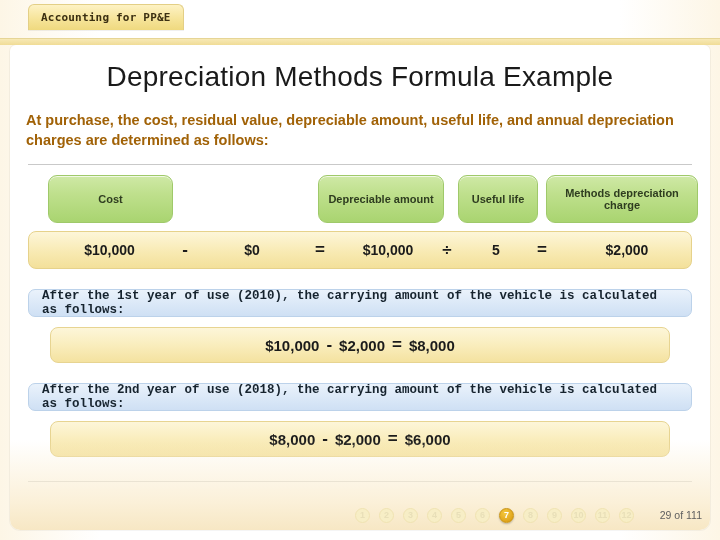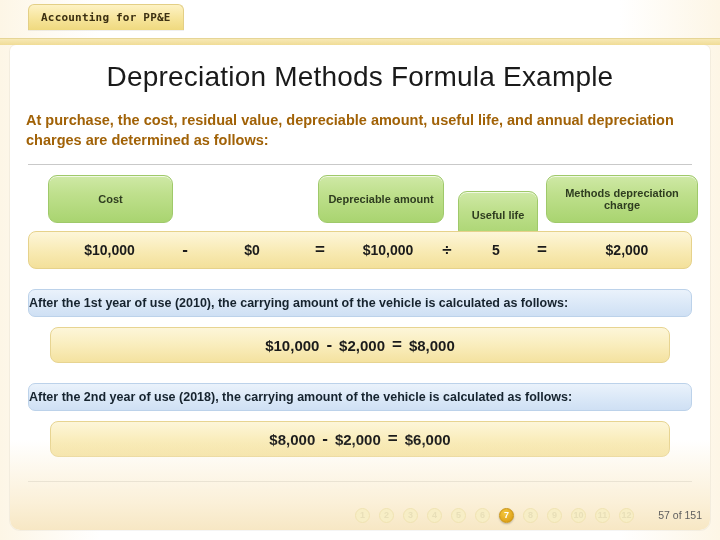--- a/index.html
+++ b/index.html
@@ -128,21 +128,21 @@
     text-align: center;
     font-size: 11px;
     font-weight: bold;
     color: #2f3d20;
     line-height: 1.12;
     padding: 0 6px;
   }
   .hdr.h-cost      { left: 20px;  width: 125px; }
   .hdr.h-residual  { left: 160px; width: 128px; }
   .hdr.h-deprec    { left: 290px; width: 126px; }
-  .hdr.h-useful    { left: 430px; width: 80px; margin-top: 16px;  }
+  .hdr.h-useful    { left: 430px; width: 80px;  }
   .hdr.h-annual    { left: 518px; width: 152px; }
 
   
   .val-row {
     position: relative;
     height: 38px;
     margin-top: 6px;
     background: linear-gradient(180deg,#fdf6d9 0%, #f8eab3 55%, #f3e09a 100%);
     border: 1px solid #e6d28b;
     border-radius: 8px;
@@ -174,24 +174,25 @@
   .v-ann    { left: 528px; width: 140px; }
 
   
   .bluebar {
     margin: 20px 18px 0 18px;
     height: 28px;
     background: linear-gradient(180deg,#eaf2fb 0%, #d9e7f7 60%, #cfe0f4 100%);
     border: 1px solid #bcd2ea;
     border-radius: 7px;
     display: flex; align-items: center;
-    padding: 0 0;
+    padding: 0 13px;
     font-size: 12.5px;
     font-weight: bold;
     color: #16232e;
+    font-family: Liberation Mono, monospace;
   }
 
   
   .calcbar {
     margin: 10px 40px 0 40px;
     height: 36px;
     background: linear-gradient(180deg,#fdf6d9 0%, #f9ecba 55%, #f4e2a0 100%);
     border: 1px solid #e7d491;
     border-radius: 8px;
     display: flex; align-items: center; justify-content: center;
@@ -330,16 +331,16 @@
         <div class="pg">4</div>
         <div class="pg">5</div>
         <div class="pg">6</div>
         <div class="pg active">7</div>
         <div class="pg">8</div>
         <div class="pg">9</div>
         <div class="pg">10</div>
         <div class="pg">11</div>
         <div class="pg">12</div>
       </div>
-    <div class="pagecount">57 of 151</div>
+    <div class="pagecount">29 of 111</div>
   </div>
 
 </div>
 
 </body></html>

